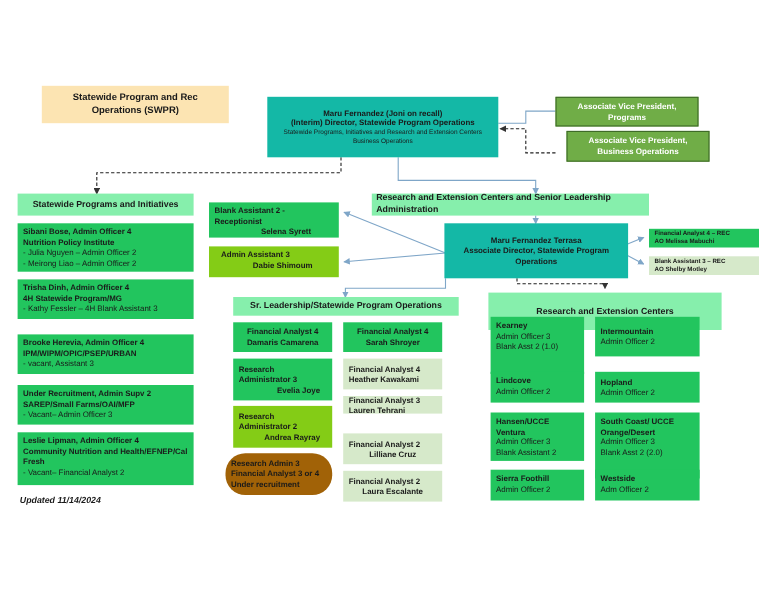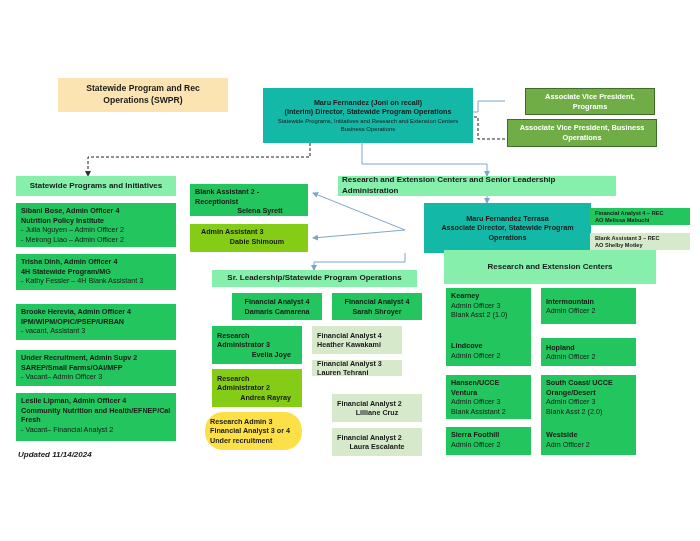--- a/index.html
+++ b/index.html
@@ -27,33 +27,33 @@
     pointer-events: none;
   }
   .box {
     position: absolute;
     box-sizing: border-box;
     padding: 3px 5px;
     font-size: 7.2px;
     line-height: 1.32;
     color: #1a1a1a;
   }
-  .ctr { text-align: center; margin-left: 20px; }
+  .ctr { text-align: center; }
   .lft { text-align: left; }
   .b { font-weight: bold; }
 
   
   .c-cream  { background: #FCE4B2; }
   .c-blue   { background: #14b8a6; }
   .c-lblue  { background: #22c55e; }
   .c-gray   { background: #86efac; }
   .c-green  { background: #70AD47; color: #ffffff; border: 1px solid #3f6b28; }
   .c-gold   { background: #84cc16; }
   .c-lgreen { background: #D6E9CA; }
-  .c-orange { background: #fde047; border-radius: 18px; }
+  .c-orange { background: #a16207; border-radius: 18px; }
 
   .hdr {
     font-weight: bold;
     font-size: 8px;
     display: flex;
     align-items: center;
     justify-content: center;
     padding: 2px 4px;
   }
   .title-box {
@@ -130,21 +130,21 @@
 
   <div class="box c-blue ctr vcenter" style="left:243px; top:88px; width:210px; height:55px;">
     <span class="b nm">Maru Fernandez (Joni on recall)</span>
     <span class="b nm">(Interim) Director, Statewide Program Operations</span>
     <span class="dirsub">Statewide Programs, Initiatives and Research and Extension Centers Business Operations</span>
   </div>
 
   <div class="box c-green title-box ctr" style="left:505px; top:88px; width:130px; height:27px; font-size:7.4px;">
     <span>Associate Vice President, Programs</span>
   </div>
-  <div class="box c-green title-box ctr" style="left:487px; top:119px; width:150px; height:28px; font-size:7.4px;">
+  <div class="box c-green title-box ctr" style="left:515px; top:119px; width:130px; height:28px; font-size:7.4px;">
     <span>Associate Vice President, Business Operations</span>
   </div>
 
   <div class="box c-gray hdr" style="left:16px; top:176px; width:160px; height:20px;">
     <span>Statewide Programs and Initiatives</span>
   </div>
 
   <div class="box c-lblue lft" style="left:16px; top:203px; width:160px; height:44px;">
     <span class="b rowline">Sibani Bose, Admin Officer 4</span>
     <span class="b rowline">Nutrition Policy Institute</span>
@@ -181,21 +181,21 @@
   <div class="box c-lblue lft" style="left:190px; top:184px; width:118px; height:32px;">
     <span class="b rowline">Blank Assistant 2 - Receptionist</span>
     <span class="indent-name" style="padding-left:22px;">Selena Syrett</span>
   </div>
 
   <div class="box c-gold lft" style="left:190px; top:224px; width:118px; height:28px;">
     <span class="b rowline" style="padding-left:6px;">Admin Assistant 3</span>
     <span class="indent-name" style="padding-left:16px;">Dabie Shimoum</span>
   </div>
 
-  <div class="box c-gray hdr" style="left:338px; top:176px; width:278px; height:20px;">
+  <div class="box c-gray hdr" style="left:338px; top:176px; width:252px; height:20px;">
     <span>Research and Extension Centers and Senior Leadership Administration</span>
   </div>
 
   <div class="box c-blue ctr vcenter" style="left:404px; top:203px; width:167px; height:50px;">
     <span class="b nm">Maru Fernandez Terrasa</span>
     <span class="b nm">Associate Director, Statewide Program Operations</span>
   </div>
 
   <div class="box c-lblue lft tiny" style="left:590px; top:208px; width:100px; height:17px; padding-top:2px;">
     <span class="b rowline">Financial Analyst 4 – REC</span>
@@ -242,21 +242,21 @@
   </div>
   <div class="box c-lgreen ctr vcenter" style="left:312px; top:394px; width:90px; height:28px;">
     <span class="b nm" style="text-align:left;">Financial Analyst 2</span>
     <span class="b nm">Lilliane Cruz</span>
   </div>
   <div class="box c-lgreen ctr vcenter" style="left:312px; top:428px; width:90px; height:28px;">
     <span class="b nm" style="text-align:left;">Financial Analyst 2</span>
     <span class="b nm">Laura Escalante</span>
   </div>
 
-  <div class="box c-gray hdr" style="left:444px; top:250px; width:212px; height:34px;">
+  <div class="box c-gray hdr" style="left:444px; top:266px; width:212px; height:34px;">
     <span>Research and Extension Centers</span>
   </div>
 
   <div class="box c-lblue lft" style="left:446px; top:288px; width:85px; height:52px;">
     <span class="b rowline">Kearney</span>
     <span class="rowline">Admin Officer 3</span>
     <span class="rowline">Blank Asst 2 (1.0)</span>
   </div>
   <div class="box c-lblue lft" style="left:446px; top:338px; width:85px; height:28px;">
     <span class="b rowline">Lindcove</span>

